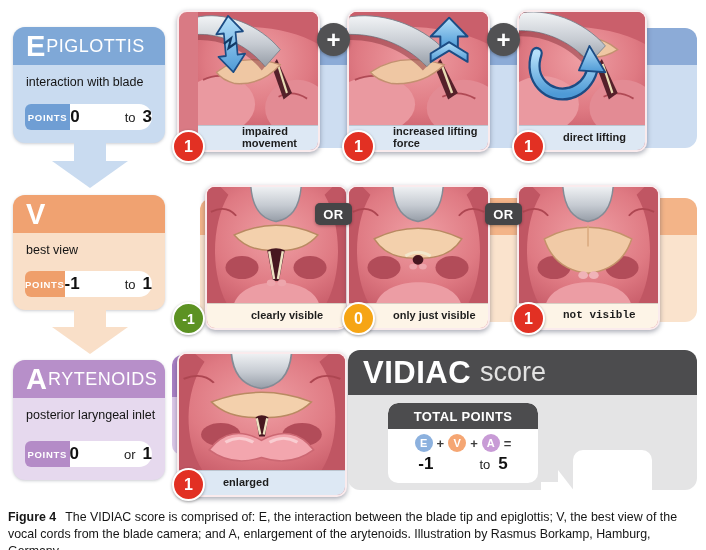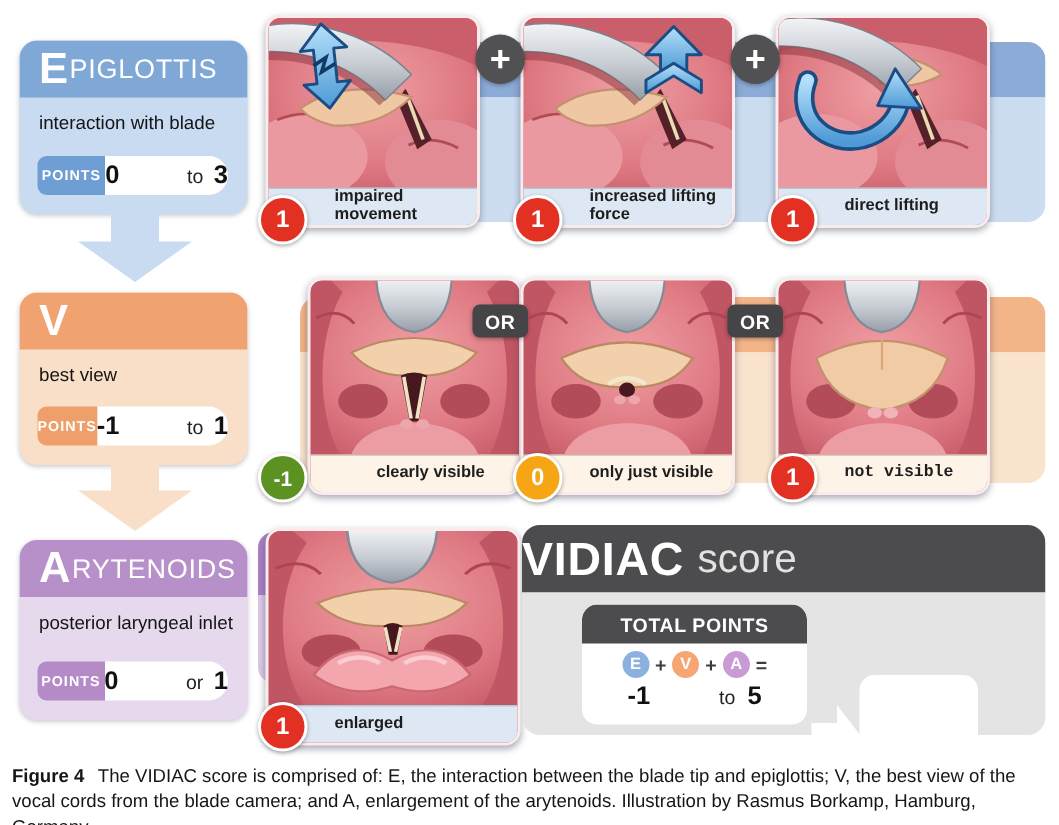--- a/index.html
+++ b/index.html
@@ -41,21 +41,21 @@
   
   .badge{width:33px;height:33px;border-radius:50%;border:2px solid #fff;box-sizing:border-box;color:#fff;font-weight:bold;font-size:16px;display:flex;align-items:center;justify-content:center;box-shadow:0 1px 3px rgba(0,0,0,.35);}
   .b-red{background:#e23023;} .b-green{background:#5c9222;font-size:14px;} .b-orange{background:#f6a515;}
 
   
   .connector-plus{width:33px;height:33px;border-radius:50%;background:#515153;color:#fff;font-size:24px;font-weight:bold;display:flex;align-items:center;justify-content:center;line-height:1;box-shadow:0 1px 3px rgba(0,0,0,.3);}
   .connector-or{width:37px;height:22px;background:#454547;color:#fff;font-weight:bold;font-size:13px;letter-spacing:.5px;border-radius:5px;display:flex;align-items:center;justify-content:center;box-shadow:0 1px 3px rgba(0,0,0,.3);}
 
   
   .summary{border-radius:12px;overflow:hidden;}
-  .summary-header{height:45px;background:#4c4c4e;display:flex;align-items:center;}
+  .summary-header{height:45px;background:#4c4c4e;display:flex;align-items:center;padding-left:15px;}
   .sum-strong{color:#fff;font-weight:bold;font-size:31px;letter-spacing:.5px;}
   .sum-rest{color:#e2e2e2;font-size:27px;margin-left:9px;}
   .summary-body{position:absolute;left:0;right:0;top:45px;bottom:0;background:#e4e4e5;}
   .total-card{position:absolute;left:40px;top:8px;width:150px;height:80px;background:#fff;border-radius:10px;overflow:hidden;}
   .total-header{height:26px;background:#4c4c4e;color:#fff;font-weight:bold;font-size:13px;letter-spacing:.4px;display:flex;align-items:center;justify-content:center;border-radius:10px 10px 0 0;}
   .eq-row{display:flex;align-items:center;justify-content:center;gap:4px;margin-top:5px;}
   .chip{width:18px;height:18px;border-radius:50%;color:#fff;font-weight:bold;font-size:11px;display:inline-flex;align-items:center;justify-content:center;}
   .chip-e{background:#8cb1de;} .chip-v{background:#f5a673;} .chip-a{background:#c89bd6;}
   .op{color:#3c3c3c;font-weight:bold;font-size:13px;}
   .range-row{display:flex;align-items:center;justify-content:center;gap:8px;margin-top:2px;}
@@ -115,21 +115,21 @@
       <div class="points-value">
         <span class="pv-num">0</span>
         <span class="pv-conj">to</span>
         <span class="pv-num">3</span>
       </div>
     </div>
   </div>
   <div class="abs da-stem" style="left:74px;top:141px;background:#c9dbf0;"></div>
   <div class="abs da-head" style="left:52px;top:161px;border-top:27px solid #c9dbf0;"></div>
 
-  <div class="abs tile" style="left:177px;top:10px;width:143px;height:142px;">
+  <div class="abs tile" style="left:177px;top:10px;width:143px;height:142px;padding-left:19px;">
     <svg class="illus" viewBox="0 0 143 120" preserveAspectRatio="none">
       <rect width="143" height="120" fill="url(#gPink)"></rect>
       <path d="M0,0 H143 V34 C105,14 40,10 0,24 Z" fill="#ca5f6b"></path>
       <ellipse cx="26" cy="98" rx="42" ry="30" fill="#ea99a0"></ellipse>
       <ellipse cx="118" cy="102" rx="38" ry="30" fill="#e38b94"></ellipse>
       <path d="M6,72 Q30,62 52,76" stroke="#b04a55" stroke-width="2" fill="none"></path>
       <path d="M96,90 Q112,82 130,92" stroke="#b04a55" stroke-width="2" fill="none"></path>
       <path d="M94,50 L112,86 L102,93 L88,58 Z" fill="#55202a"></path>
       <path d="M95,55 L106,86" stroke="#e8dcb4" stroke-width="2.5" fill="none"></path>
       <path d="M22,64 Q52,42 98,56 Q76,78 44,76 Q28,72 22,64 Z" fill="#efc7a3" stroke="#c39070" stroke-width="1.5"></path>
@@ -157,21 +157,21 @@
       <path d="M-4,6 C32,-2 74,14 98,40 L80,58 C58,34 26,22 -4,24 Z" fill="url(#gBlade)" stroke="#7b838d" stroke-width="1"></path>
       <path d="M80,58 C58,34 26,22 -4,24 L-4,30 C26,28 56,40 76,62 Z" fill="#8f3a44" opacity=".55"></path>
       <g>
         <path d="M103,6 L122,26 L112,26 L112,38 L94,38 L94,26 L84,26 Z" fill="url(#gArrow)" stroke="#1c4c84" stroke-width="2" stroke-linejoin="round"></path>
         <path d="M84,44 L103,32 L122,44 L122,53 L103,41 L84,53 Z" fill="url(#gArrow)" stroke="#1c4c84" stroke-width="2" stroke-linejoin="round"></path>
       </g>
     </svg>
     <div class="tile-strip s-blue">increased lifting force</div>
   </div>
 
-  <div class="abs tile" style="left:517px;top:10px;width:143px;height:142px;">
+  <div class="abs tile" style="left:517px;top:10px;width:130px;height:142px;">
     <svg class="illus" viewBox="0 0 143 120" preserveAspectRatio="none">
       <rect width="143" height="120" fill="url(#gPink)"></rect>
       <path d="M0,0 H143 V34 C105,14 40,10 0,24 Z" fill="#ca5f6b"></path>
       <ellipse cx="26" cy="98" rx="42" ry="30" fill="#ea99a0"></ellipse>
       <ellipse cx="118" cy="102" rx="38" ry="30" fill="#e38b94"></ellipse>
       <path d="M96,90 Q112,82 130,92" stroke="#b04a55" stroke-width="2" fill="none"></path>
       <path d="M94,50 L112,86 L102,93 L88,58 Z" fill="#55202a"></path>
       <path d="M95,55 L106,86" stroke="#e8dcb4" stroke-width="2.5" fill="none"></path>
       <path d="M60,30 Q90,22 112,40 Q92,52 70,46 Z" fill="#efc7a3" stroke="#c39070" stroke-width="1.5"></path>
       <path d="M-4,2 C32,-6 74,10 98,36 L80,54 C58,30 26,18 -4,20 Z" fill="url(#gBlade)" stroke="#7b838d" stroke-width="1"></path>

